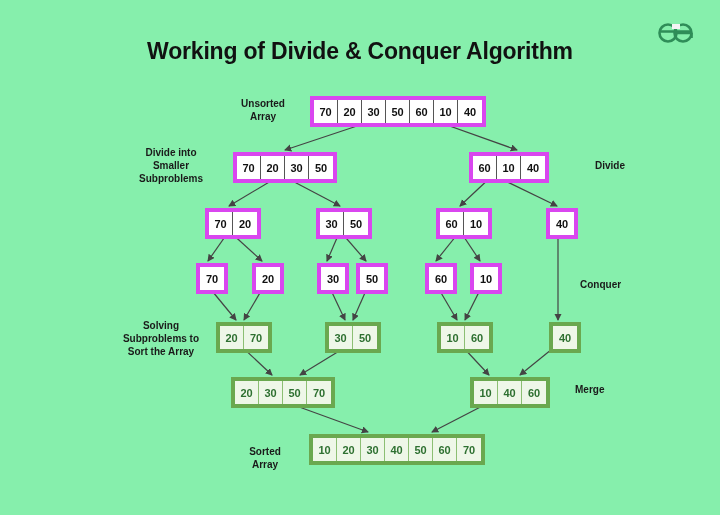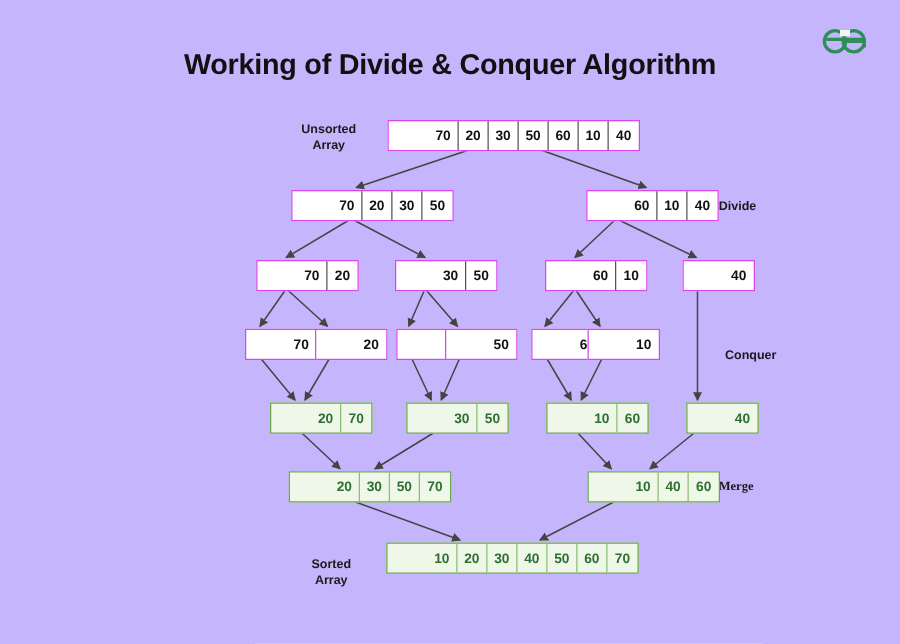--- a/index.html
+++ b/index.html
@@ -5,21 +5,21 @@
   html,body{margin:0;padding:0;}
   body{
     width:720px;height:515px;
     background:#ffffff;
     font-family:"Liberation Sans", sans-serif;
     overflow:hidden;
   }
   #canvas{
     position:relative;
     width:720px;height:515px;
-    background:#c4b5fd;
+    background:#86efac;
     box-sizing:border-box;
   }
   #title{
     position:absolute;
     left:0;top:38px;width:720px;
     text-align:center;
     font-size:23px;
     font-weight:bold;
     color:#111111;
     letter-spacing:-0.2px;
@@ -35,24 +35,23 @@
     font-weight:bold;
     color:#1a1a1a;
     line-height:13px;
     white-space:pre-line;
   }
   .label.r{text-align:left;}
   .label.l{text-align:center;}
   .arr{
     position:absolute;
     display:flex;
-    border:1px solid #d946ef;
+    border:4px solid #d946ef;
     background:#ffffff;
     box-sizing:border-box;
-    padding-left:32px;
   }
   .arr.green{
     border-color:#6aa84f;
     background:#eef7e8;
   }
   .cell{
     width:24px;height:23px;
     border-right:1px solid #555555;
     box-sizing:border-box;
     font-size:11px;
@@ -121,23 +120,29 @@
         <line x1="349" y1="345" x2="300" y2="375" marker-end="url(#ah)"></line>
         <line x1="461" y1="345" x2="489" y2="375" marker-end="url(#ah)"></line>
         <line x1="557" y1="345" x2="520" y2="375" marker-end="url(#ah)"></line>
         <line x1="280" y1="400" x2="368" y2="432" marker-end="url(#ah)"></line>
         <line x1="494" y1="400" x2="432" y2="432" marker-end="url(#ah)"></line>
       </g>
   </svg>
 
 <div class="label l" style="left: 224px; top: 97px; width: 78px;">Unsorted
 Array</div>
-    <div class="label r" style="left: 575px; top: 159px; width: 70px;">Divide</div>
+    <div class="label l" style="left: 118px; top: 146px; width: 106px;">Divide into
+Smaller
+Subproblems</div>
+    <div class="label r" style="left: 575px; top: 159px; width: 70px; text-align: center;">Divide</div>
     <div class="label r" style="left: 580px; top: 278px; width: 70px;">Conquer</div>
-    <div class="label r" style="left: 575px; top: 383px; width: 70px; font-family: Liberation Serif, serif;">Merge</div>
+    <div class="label l" style="left: 98px; top: 319px; width: 126px;">Solving
+Subproblems to
+Sort the Array</div>
+    <div class="label r" style="left: 575px; top: 383px; width: 70px;">Merge</div>
     <div class="label l" style="left: 229px; top: 435px; width: 72px; margin-top: 10px;">Sorted
 Array</div>
     <div class="arr" style="left: 310px; top: 96px;">
       <div class="cell">70</div>
       <div class="cell">20</div>
       <div class="cell">30</div>
       <div class="cell">50</div>
       <div class="cell">60</div>
       <div class="cell">10</div>
       <div class="cell">40</div>

